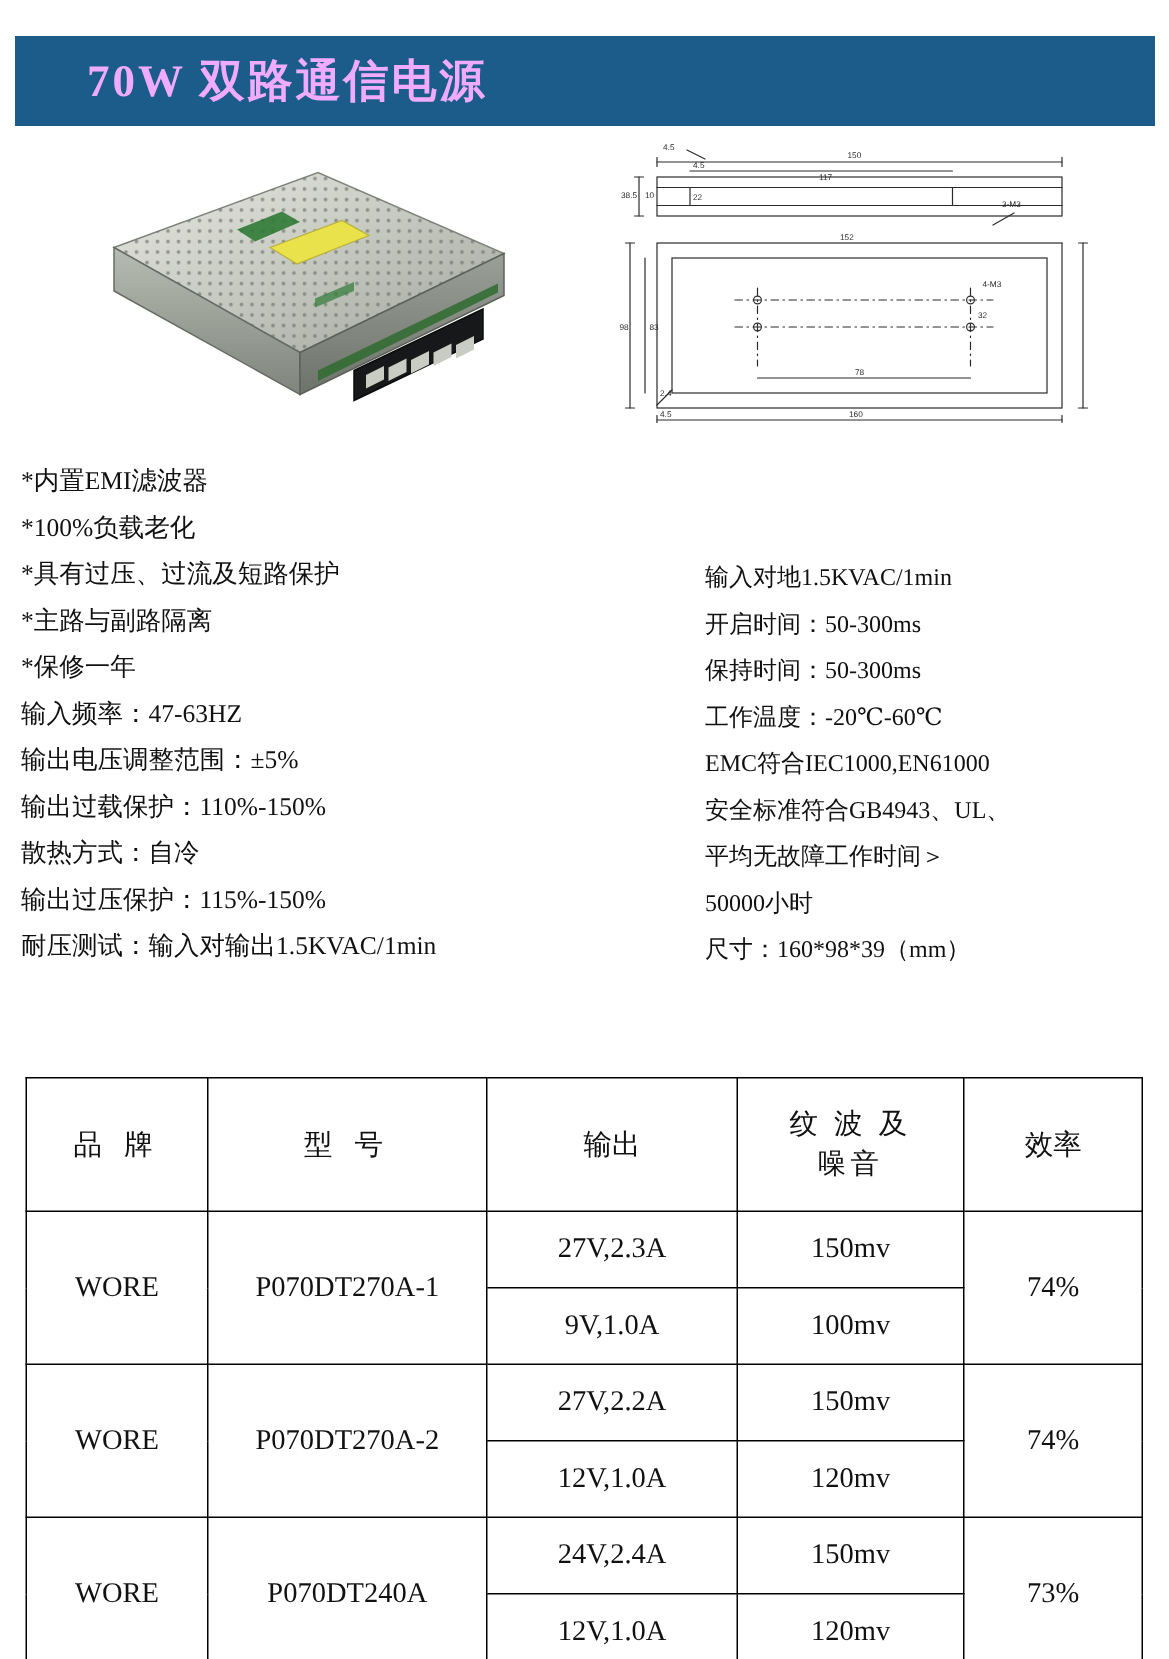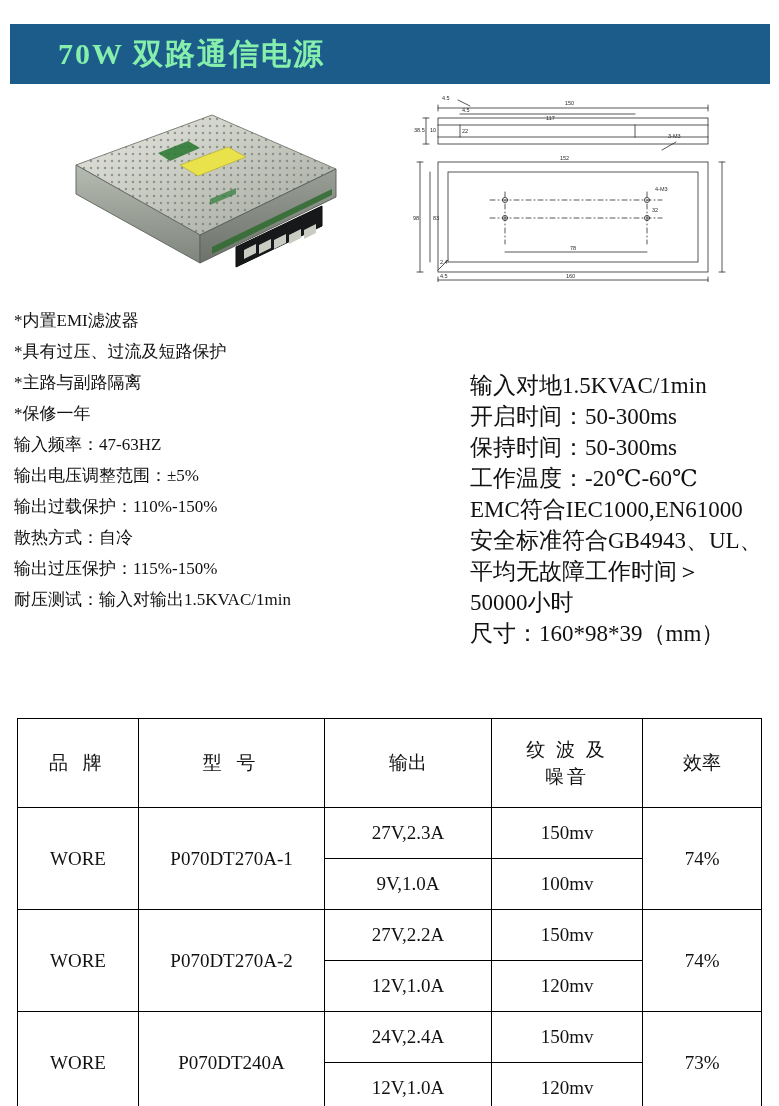--- a/index.html
+++ b/index.html
@@ -31,21 +31,21 @@
     background: #1b5c8a;
     display: flex;
     align-items: center;
   }
   .banner-bar {
     width: 48px;
     height: 60px;
     background: #1b5c8a;
   }
   .banner-title {
-    color: #86efac;
+    color: #f0abfc;
     font-size: 30px;
     letter-spacing: 2px;
     font-weight: bold;
     font-family: "Liberation Serif", "DejaVu Serif", serif;
     white-space: nowrap;
   }
 
   
   .photo {
     position: absolute;
@@ -72,21 +72,21 @@
     width: 450px;
     font-size: 17px;
     line-height: 31px;
     white-space: nowrap;
   }
   .specs-right {
     position: absolute;
     left: 470px;
     top: 370px;
     width: 310px;
-    font-size: 23px;
+    font-size: 16px;
     line-height: 31px;
   }
   .specs-right .line {
     white-space: nowrap;
   }
 
   
   .table-wrap {
     position: absolute;
     left: 17px;
@@ -252,20 +252,21 @@
         <text x="170" y="158">78</text>
         <text x="40" y="172">2.4</text>
         <text x="40" y="186">4.5</text>
         <text x="166" y="186">160</text>
       </g>
     </svg>
   </div>
 
   <div class="specs-left">
     <div>*内置EMI滤波器</div>
+    <div>*100%负载老化</div>
     <div>*具有过压、过流及短路保护</div>
     <div>*主路与副路隔离</div>
     <div>*保修一年</div>
     <div>输入频率：47-63HZ</div>
     <div>输出电压调整范围：±5%</div>
     <div>输出过载保护：110%-150%</div>
     <div>散热方式：自冷</div>
     <div>输出过压保护：115%-150%</div>
     <div>耐压测试：输入对输出1.5KVAC/1min</div>
   </div>

